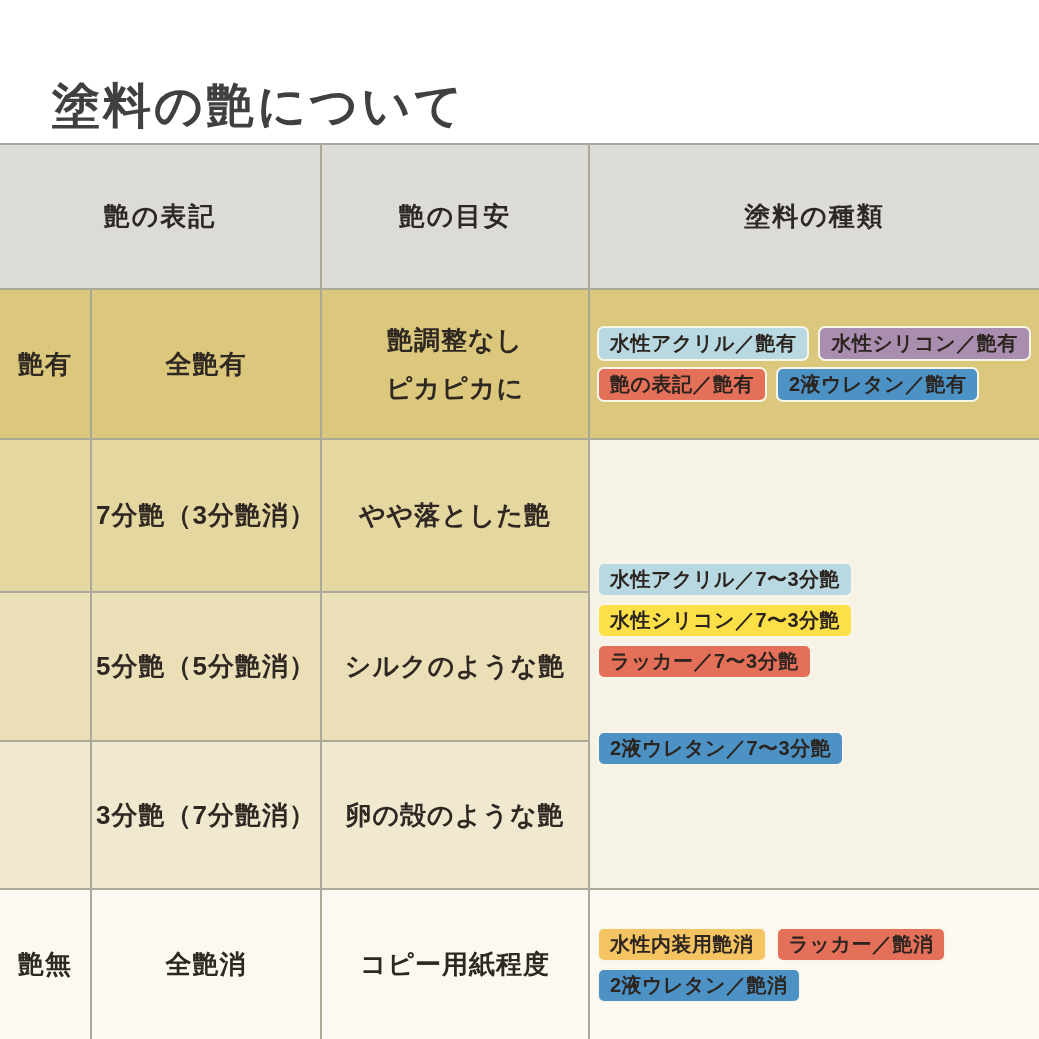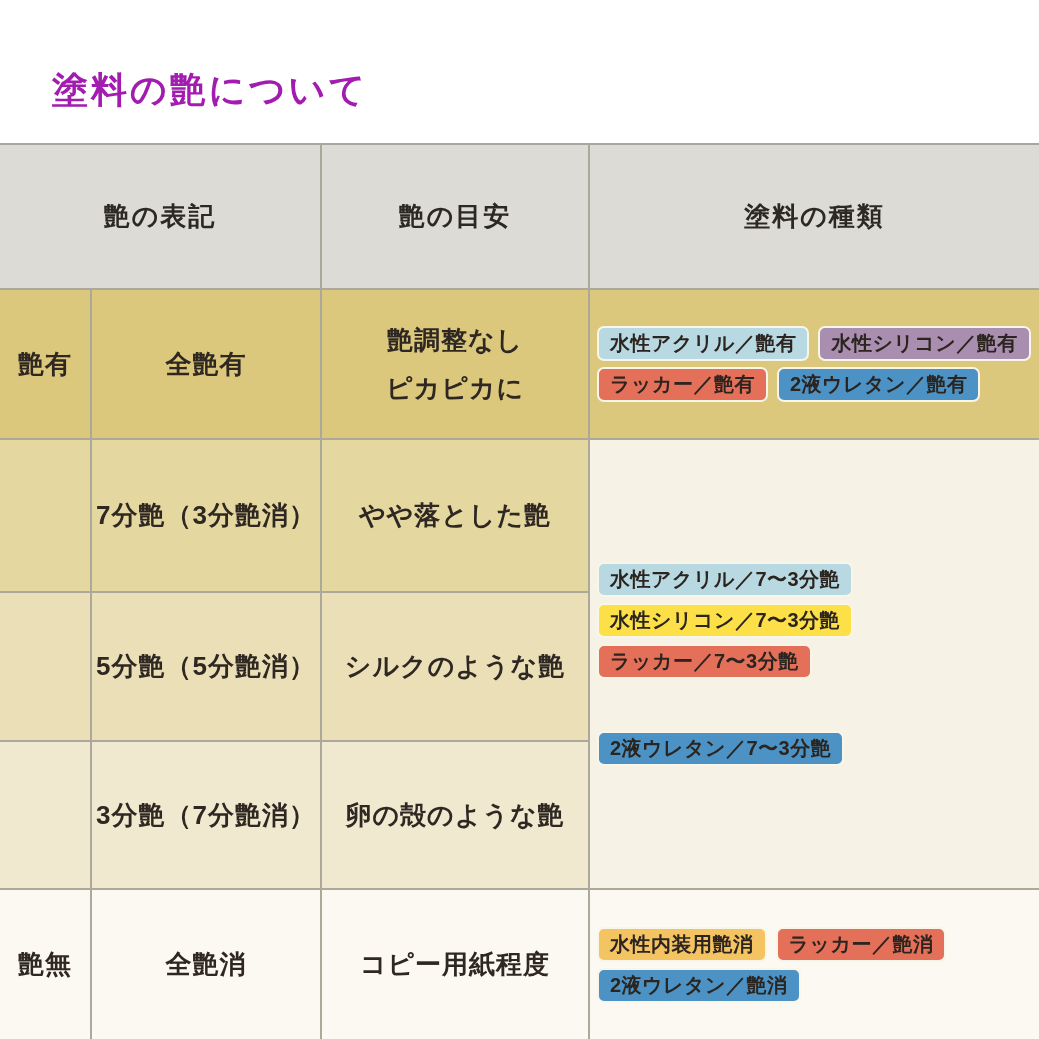--- a/index.html
+++ b/index.html
@@ -3,21 +3,21 @@
 <meta charset="utf-8">
 <style>
   html,body{margin:0;padding:0;}
   body{
     width:1039px;height:1039px;position:relative;overflow:hidden;
     background:#ffffff;color:#2e2722;
     font-family:"Liberation Sans","DejaVu Sans",sans-serif;
   }
   .page-title{
     position:absolute;left:52px;top:42px;
-    font-size:36px;font-weight:700;letter-spacing:3px;color:#a21caf;
+    font-size:48px;font-weight:700;letter-spacing:3px;color:#404040;
   }
   .tbl{
     position:absolute;left:0;top:143px;width:1039px;height:896px;
     box-sizing:border-box;border-top:2px solid #a8a6a0;
     display:grid;
     grid-template-columns:90px 228px 266px 449px;
     grid-template-rows:143px 148px 151px 147px 146px 149px;
     gap:2px;background:#aca89a;
   }
   .cell{
@@ -65,21 +65,21 @@
   <div class="cell bg1 c3 r2 col">
     <span>艶調整なし</span>
     <span>ピカピカに</span>
   </div>
   <div class="cell bg1 c4 r2 badges">
       <div class="badge-line">
         <span class="badge" style="background-color: rgb(185, 217, 226);">水性アクリル／艶有</span>
         <span class="badge" style="background-color: rgb(169, 142, 176);">水性シリコン／艶有</span>
       </div>
       <div class="badge-line">
-        <span class="badge" style="background-color: rgb(228, 112, 90);">ラッカー／艶有</span>
+        <span class="badge" style="background-color: rgb(228, 112, 90);">艶の表記／艶有</span>
         <span class="badge" style="background-color: rgb(76, 146, 197);">2液ウレタン／艶有</span>
       </div>
     </div>
 
   <div class="cell bg2 c1 r3"></div>
   <div class="cell bg2 c2 r3">7分艶（3分艶消）</div>
   <div class="cell bg2 c3 r3">やや落とした艶</div>
 
   <div class="cell bgc c4 r35 badges">
       <div class="badge-line">

